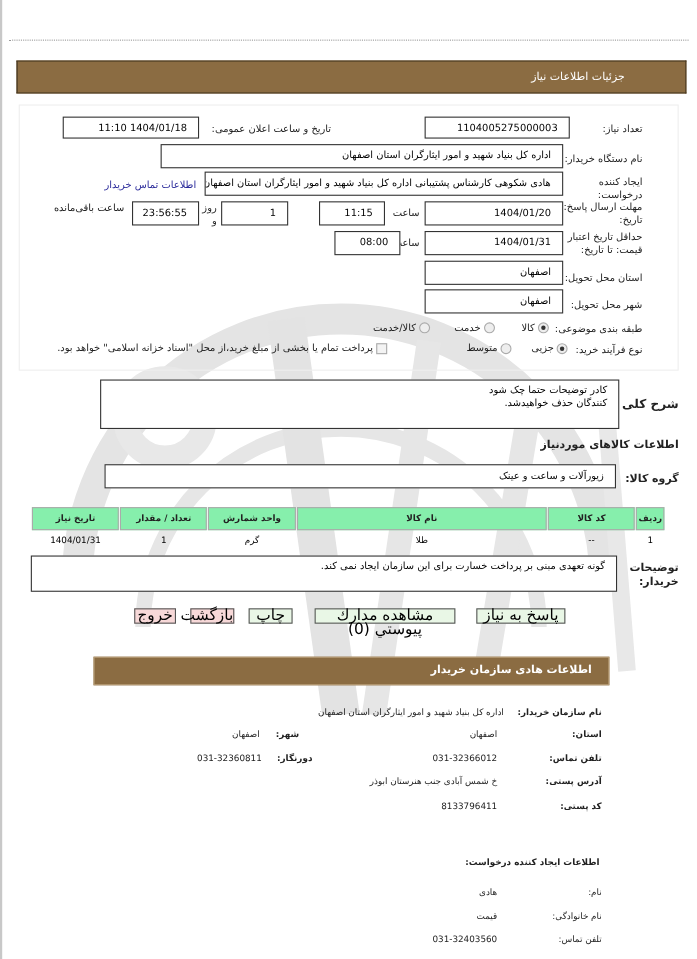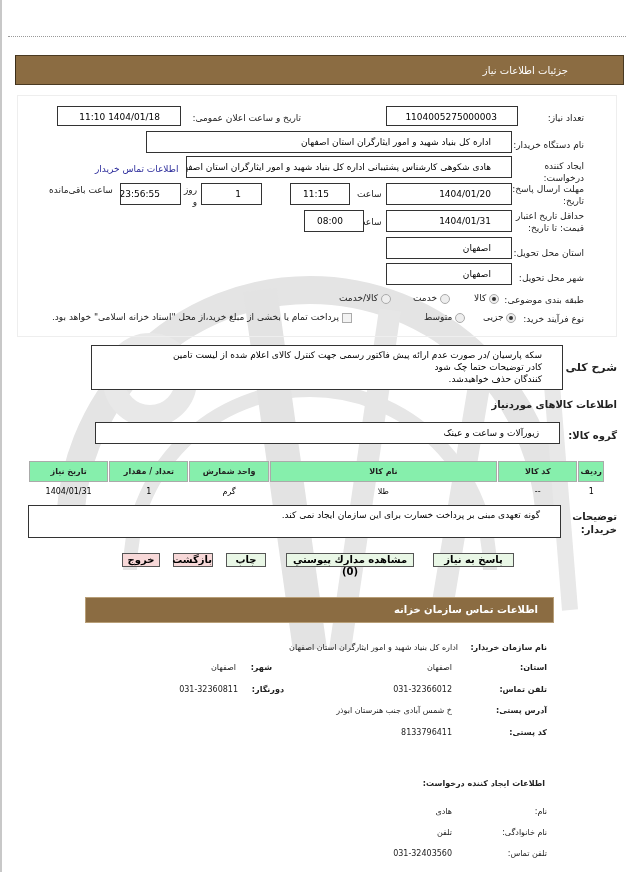--- a/index.html
+++ b/index.html
@@ -7,31 +7,31 @@
   .leftrule { position:absolute; left:0; top:0; width:2px; height:872px; background:#c8c8c8; }
   .dotline { position:absolute; left:8px; top:36px; width:618px; border-top:1px dotted #999; }
   .watermark { position:absolute; left:10px; top:230px; width:600px; height:420px; pointer-events:none; }
   .hdr { position:absolute; background:#8b6c42; color:#fff; font-weight:bold; }
   .hdr1 { left:15px; top:55px; width:607px; height:28px; border:1px solid #4a3a22; border-left-color:#3a2e1a; }
   .hdr1 span { position:absolute; right:55px; top:9px; font-size:10px; font-weight:normal; }
   .hdr2 { left:85px; top:597px; width:467px; height:24px; border:1px solid #b89f78; }
   .hdr2 span { position:absolute; right:15px; top:6px; font-size:10px; }
   .panel { position:absolute; left:17px; top:95px; width:598px; height:240px; border:1px solid #eee; }
   .lbl { position:absolute; font-size:9px; color:#222; text-align:right; line-height:12px; }
-  .box { position:absolute; border:1px solid #333; background:#fff; font-size:9px; text-align:right; padding-right:20px; box-sizing:border-box; line-height:20px; overflow:hidden; white-space:nowrap; }
+  .box { position:absolute; border:1px solid #333; background:#fff; font-size:9px; text-align:right; padding-right:10px; box-sizing:border-box; line-height:20px; overflow:hidden; white-space:nowrap; }
   .link { position:absolute; color:#2a2a9a; font-size:9px; }
   .radio { display:inline-block; width:8px; height:8px; border:1px solid #aaa; border-radius:50%; background:#eee; vertical-align:middle; position:relative; }
   .radio.on::after { content:""; position:absolute; left:2px; top:2px; width:4px; height:4px; border-radius:50%; background:#333; }
   .chk { display:inline-block; width:8px; height:8px; border:1px solid #aaa; background:#f3f3f3; vertical-align:middle; }
   .opt { position:absolute; font-size:9px; color:#222; white-space:nowrap; }
   .bold { font-weight:bold; }
   table.items { position:absolute; left:28px; top:460px; width:577px; border-collapse:separate; border-spacing:1px; font-size:8px; }
   table.items th { background:#86efac; color:#222; height:17px; font-weight:bold; border:1px solid #aaa; }
   table.items td { text-align:center; height:15px; }
-  .btn { position:absolute; height:14px; border:1px solid #555; font-size:10px; text-align:center; line-height:12px; box-sizing:border-box;font-weight:bold; }
+  .btn { position:absolute; height:14px; border:1px solid #555; font-size:14px; text-align:center; line-height:12px; box-sizing:border-box; }
   .btn.green { background:#e9f7e6; }
   .btn.red { background:#f7d8d8; }
   .ct { position:absolute; font-size:8px; color:#222; white-space:nowrap; }
   .ct.b { font-weight:bold; }
 </style>
 </head>
 <body>
 
 <div class="leftrule"></div>
 <div class="dotline"></div>
@@ -89,21 +89,20 @@
 <div class="opt" style="left:413px;top:293px;"><span class="radio"></span> <span>خدمت</span></div>
 <div class="opt" style="left:339px;top:293px;"><span class="radio"></span> <span>کالا/خدمت</span></div>
 
 <div class="lbl" style="right:50px;top:313px;">نوع فرآیند خرید:</div>
 <div class="opt" style="left:483px;top:312px;"><span class="radio on"></span> <span>جزیی</span></div>
 <div class="opt" style="left:424px;top:312px;"><span class="radio"></span> <span>متوسط</span></div>
 <div class="opt" style="left:52px;top:312px;"><span class="chk"></span> <span>پرداخت تمام یا بخشی از مبلغ خرید،از محل "اسناد خزانه اسلامی" خواهد بود.</span></div>
 
 <div class="lbl bold" style="right:17px;top:362px;font-size:11px;">شرح کلی نیاز:</div>
 <div class="box" style="left:91px;top:345px;width:472px;height:45px;line-height:12px;padding-top:3px;white-space:normal;">
-  <div>سکه پارسیان /در صورت عدم ارائه پیش فاکتور رسمی جهت کنترل کالای اعلام شده از لیست تامین</div>
   <div>کادر توضیحات حتما چک شود</div>
   <div>کنندگان حذف خواهیدشد.</div>
 </div>
 
 <div class="lbl bold" style="right:17px;top:399px;font-size:10px;">اطلاعات کالاهای موردنیاز</div>
 
 <div class="lbl bold" style="right:17px;top:430px;font-size:10px;">گروه کالا:</div>
 <div class="box" style="left:95px;top:422px;width:465px;height:22px;">زیورآلات و ساعت و عینک</div>
 
 <table class="items">
@@ -132,21 +131,21 @@
   <div>گونه تعهدی مبنی بر پرداخت خسارت برای این سازمان ایجاد نمی کند.</div>
 </div>
 
 <div class="btn green" style="left:433px;top:553px;width:81px;">پاسخ به نیاز</div>
 <div class="btn green" style="left:286px;top:553px;width:128px;">مشاهده مدارك پيوستي (0)</div>
 <div class="btn green" style="left:226px;top:553px;width:40px;">چاپ</div>
 <div class="btn red" style="left:173px;top:553px;width:40px;">بازگشت</div>
 <div class="btn red" style="left:122px;top:553px;width:38px;">خروج</div>
 
 <div class="hdr hdr2">
-  <span>اطلاعات تماس سازمان خزانه</span>
+  <span>اطلاعات هادی سازمان خریدار</span>
 </div>
 
 <div class="ct b" style="right:87px;top:643px;">نام سازمان خریدار:</div>
 <div class="ct" style="right:176px;top:643px;">اداره کل بنیاد شهید و امور ایثارگران استان اصفهان</div>
 
 <div class="ct b" style="right:87px;top:663px;">استان:</div>
 <div class="ct" style="right:182px;top:663px;">اصفهان</div>
 <div class="ct b" style="right:362px;top:663px;">شهر:</div>
 <div class="ct" style="right:398px;top:663px;">اصفهان</div>
 
@@ -158,15 +157,15 @@
 <div class="ct b" style="right:87px;top:706px;">آدرس پستی:</div>
 <div class="ct" style="right:182px;top:706px;">خ شمس آبادی جنب هنرستان ابوذر</div>
 
 <div class="ct b" style="right:87px;top:728px;">کد پستی:</div>
 <div class="ct" style="right:182px;top:728px;">8133796411</div>
 
 <div class="ct b" style="right:89px;top:779px;">اطلاعات ایجاد کننده درخواست:</div>
 <div class="ct" style="right:87px;top:807px;">نام:</div>
 <div class="ct" style="right:182px;top:807px;">هادی</div>
 <div class="ct" style="right:87px;top:828px;">نام خانوادگی:</div>
-<div class="ct" style="right:182px;top:828px;">تلفن</div>
+<div class="ct" style="right:182px;top:828px;">قیمت</div>
 <div class="ct" style="right:87px;top:849px;">تلفن تماس:</div>
 <div class="ct" style="right:182px;top:849px;">031-32403560</div>
 
 </body></html>

